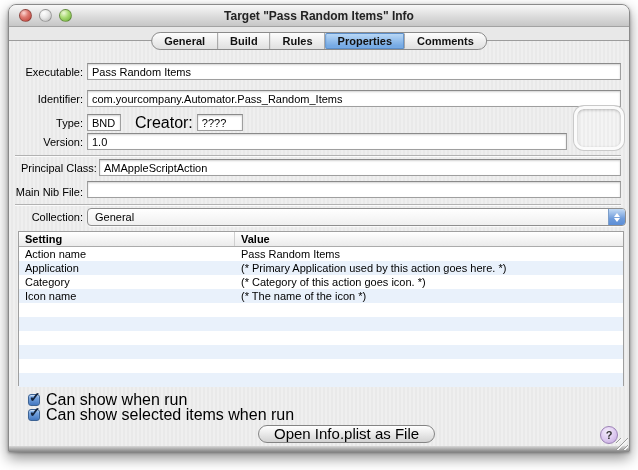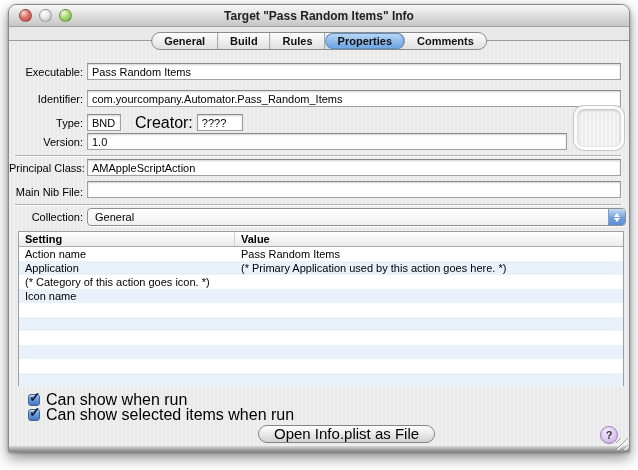--- a/index.html
+++ b/index.html
@@ -28,21 +28,21 @@
   .tabbar {
     position:absolute; top:27px; left:50%; transform:translateX(-50%);
     display:flex; height:18px; border:1px solid #8b8b8b; border-radius:9px;
     background:linear-gradient(#fdfdfd,#e0e0e0); overflow:hidden; z-index:5;
   }
   .tab { padding:0 12px; line-height:16px; font-size:11px; font-weight:bold; color:#111;
          border-right:1px solid #9e9e9e; cursor:default; }
   .tab:last-child { border-right:none; }
   .tab.selected {
     background:linear-gradient(#bedbf7,#76aae4 80%);
-    box-shadow:inset 0 0 0 1px #5d8fc9; border-radius:8px;padding-left:12px;
+    box-shadow:inset 0 0 0 1px #5d8fc9; border-radius:2px;padding-left:12px;
   }
   
   .row { position:absolute; left:0; display:flex; align-items:center; height:17px; }
   .lbl { width:74px; text-align:right; margin-right:4px; font-size:11px; color:#000; white-space:nowrap; flex:none; }
   .lbl2 { text-align:right; margin:0 4px 0 14px; font-size:16px; white-space:nowrap; flex:none; }
   input.field {
     flex:1; height:17px; border:1px solid #9f9f9f; border-top-color:#8a8a8a;
     background:#fff; box-shadow:inset 0 1px 2px rgba(0,0,0,.18);
     font-family:"Liberation Sans",sans-serif; font-size:11px; padding:0 4px; color:#000;
   }
@@ -146,21 +146,21 @@
 
   <div class="iconwell"></div>
 
   <div class="row" style="top:128px; right:62px;">
     <span class="lbl">Version:</span>
     <input class="field" value="1.0" style="">
   </div>
 
   <div class="sep" style="top:150px;"></div>
 
-  <div class="row" style="top:154px; right:8px;">
+  <div class="row" style="top:154px; right:8px;padding-left:12px;">
     <span class="lbl">Principal Class:</span>
     <input class="field" value="AMAppleScriptAction" style="">
   </div>
 
   <div class="row" style="top:176px; right:8px;align-items:flex-end;">
     <span class="lbl">Main Nib File:</span>
     <input class="field" value="" style="">
   </div>
 
   <div class="sep" style="top:199px;"></div>
@@ -184,24 +184,26 @@
     <div id="tbody">
         <div class="trow">
           <div class="td td-setting">Action name</div>
           <div class="td">Pass Random Items</div>
         </div>
         <div class="trow odd">
           <div class="td td-setting">Application</div>
           <div class="td">(* Primary Application used by this action goes here. *)</div>
         </div>
         <div class="trow">
+          <div class="td td-setting">Category</div>
           <div class="td">(* Category of this action goes icon. *)</div>
         </div>
         <div class="trow odd">
           <div class="td td-setting">Icon name</div>
+          <div class="td">(* The name of the icon *)</div>
         </div>
         <div class="trow">
           <div class="td td-setting"></div>
           <div class="td"></div>
         </div>
         <div class="trow odd">
           <div class="td td-setting"></div>
           <div class="td"></div>
         </div>
         <div class="trow">

